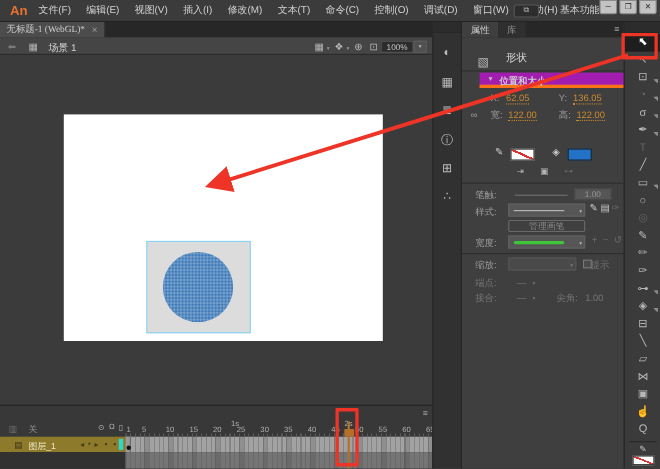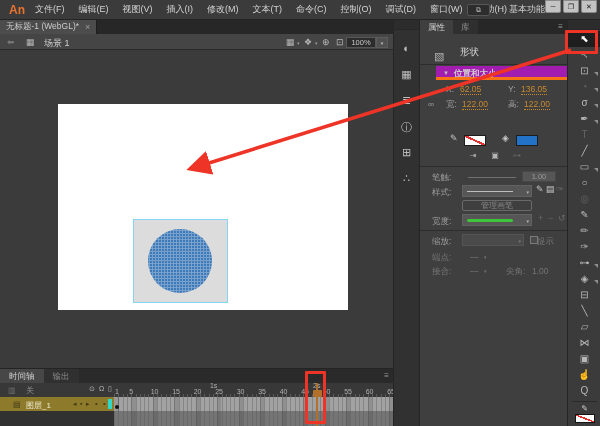--- a/index.html
+++ b/index.html
@@ -18,21 +18,21 @@
   .workspace { right:55px; top:0; font-size:9px; line-height:19px; color:#d2d2d2;text-align:center; }
   .ws-dd { right:47px; top:0; font-size:6px; line-height:19px; color:#9a9a9a; }
   .winbtns { right:3px; top:0; display:flex; gap:2px; }
   .winbtn { width:16px; height:13px; background:#c3c3c3; color:#222; font-size:7px; text-align:center;
             line-height:12px; border-radius:0 0 2px 2px; border:1px solid #8a8a8a; }
 
   
   .doc-tabbar { left:0; top:20px; width:393px; height:14px; background:#272727; }
   .doc-tab { left:0; top:0; height:14px; padding:0 6px; background:#4c4c4c; display:flex; gap:6px;
              align-items:center; border-right:1px solid #1e1e1e; }
-  .doc-tab-title { font-size:8.5px; color:#cccccc; white-space:nowrap; }
+  .doc-tab-title { font-size:8.5px; color:#cccccc; white-space:nowrap;font-family:Liberation Serif, serif; }
   .doc-tab-close { font-size:9px; color:#9a9a9a; }
   .editbar { left:0; top:34px; width:393px; height:16px; background:#454545; border-bottom:1px solid #2a2a2a; }
   .eb-ic { top:37px; font-size:9px; color:#b5b5b5; }
   .eb-dd { top:40px; font-size:5px; color:#9a9a9a; }
   .scene-label { left:44px; top:37px; font-size:9px; color:#d0d0d0; }
   .zoom-field { left:346px; top:37px; width:30px; height:11px; background:#2c2c2c; border:1px solid #565656;
                 color:#c9c9c9; font-size:7.5px; text-align:center; line-height:10px; }
   .zoom-dd { left:376px; top:37px; width:12px; height:11px; background:#505050; border:1px solid #5c5c5c;
              color:#bdbdbd; font-size:5px; text-align:center; line-height:10px; }
 
@@ -186,24 +186,20 @@
 
 <div class="abs stage-area">
   <div class="abs stage">
     <div class="abs sel-box">
       <div class="abs sel-circle" style="background-color: rgb(62, 122, 184);"></div>
     </div>
   </div>
 </div>
 
 <div class="abs timeline">
-  <div class="abs tl-tabs">
-      <div class="tl-tab on">时间轴</div>
-      <div class="tl-tab off">输出</div>
-    </div>
   <span class="abs tl-menu">≡</span>
   <div class="abs tl-header-left">
     <span class="abs parent-ic">▥</span>
     <span class="abs parent-lbl">关</span>
     <span class="abs col-ic" style="left:89px">⊙</span>
     <span class="abs col-ic" style="left:99px">Ω</span>
     <span class="abs col-ic" style="left:108px">▯</span>
   </div>
   <div class="abs ruler">
       <span class="ruler-num" style="left: 1px;">1</span>

